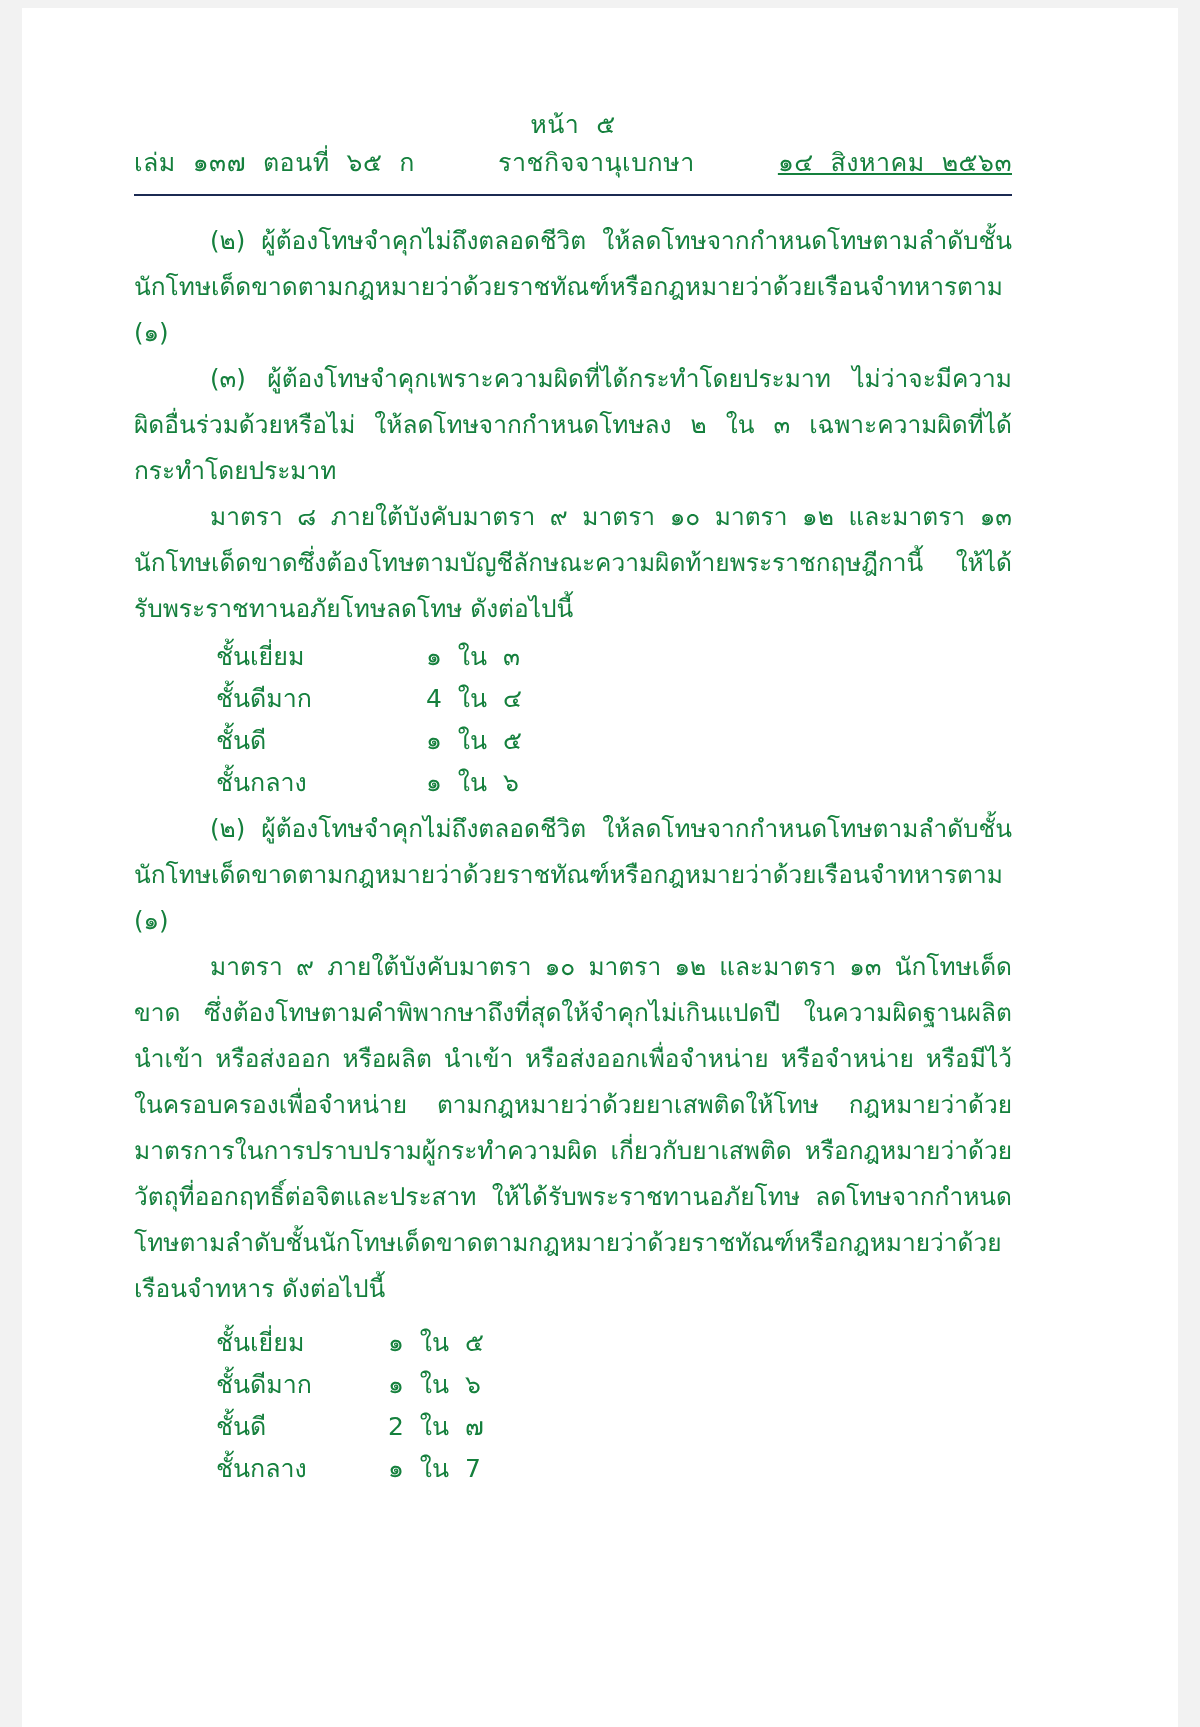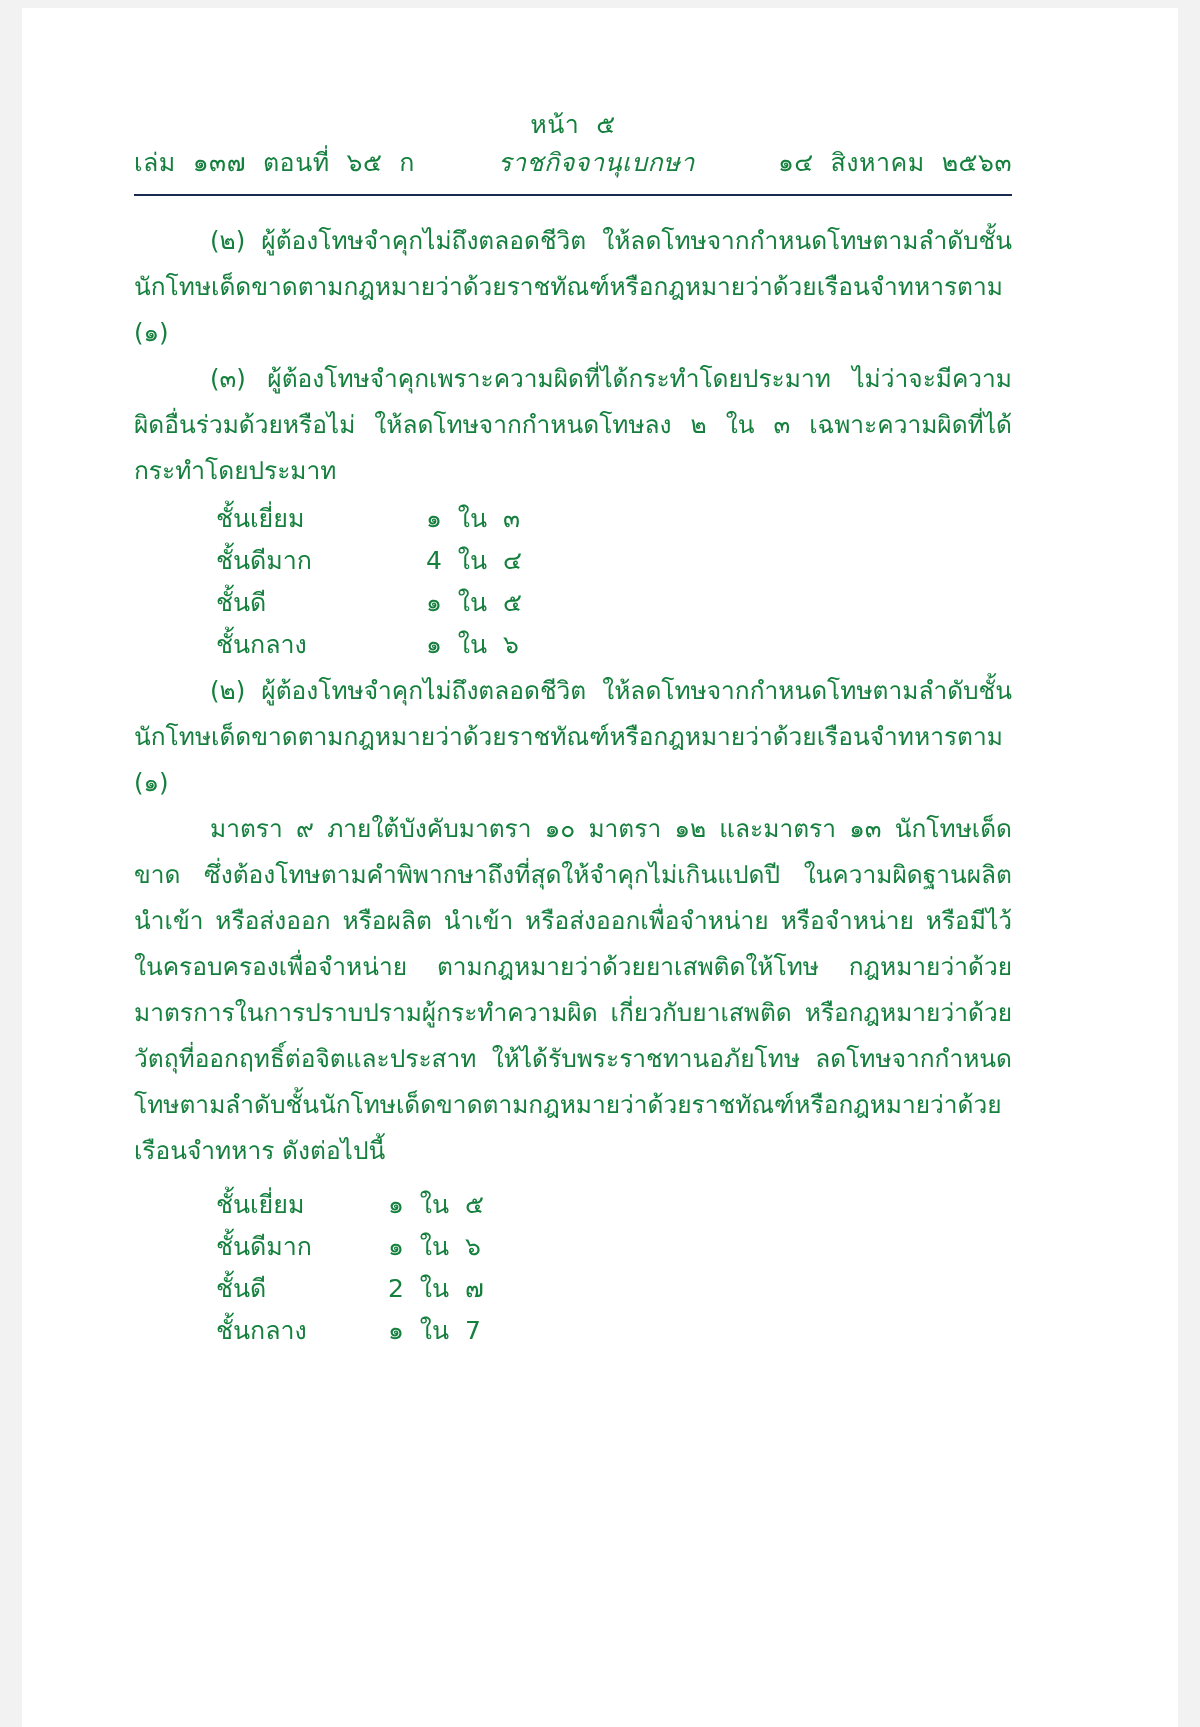--- a/index.html
+++ b/index.html
@@ -40,22 +40,22 @@
   .header-row {
     display: flex;
     align-items: center;
     justify-content: space-between;
     font-size: 25px;
     line-height: 1.35;
     margin-top: 4px;
     white-space: pre;
   }
   .header-left   { flex: 0 0 auto; letter-spacing: 0.5px; }
-  .header-center { flex: 1 1 auto; text-align: center; letter-spacing: 0.5px; font-style: italic; }
-  .header-right  { flex: 0 0 auto; letter-spacing: 0.5px; text-align: right;}
+  .header-center { flex: 1 1 auto; text-align: center; letter-spacing: 0.5px; }
+  .header-right  { flex: 0 0 auto; letter-spacing: 0.5px; text-align: right; text-decoration: underline;}
   .rule {
     border: none;
     border-top: 2px solid #1b2a52;
     margin: 14px 0 0 0;
     height: 0;
   }
 
   
   .body-text {
     margin-top: 22px;
@@ -107,20 +107,21 @@
 
       <hr class="rule">
     </div>
 
     <div class="body-text">
 
       <p class="para">(๒)   ผู้ต้องโทษจำคุกไม่ถึงตลอดชีวิต  ให้ลดโทษจากกำหนดโทษตามลำดับชั้นนักโทษเด็ดขาดตามกฎหมายว่าด้วยราชทัณฑ์หรือกฎหมายว่าด้วยเรือนจำทหารตาม  (๑)</p>
 
       <p class="para">(๓)   ผู้ต้องโทษจำคุกเพราะความผิดที่ได้กระทำโดยประมาท  ไม่ว่าจะมีความผิดอื่นร่วมด้วยหรือไม่ ให้ลดโทษจากกำหนดโทษลง  ๒  ใน  ๓  เฉพาะความผิดที่ได้กระทำโดยประมาท</p>
 
+      <p class="para">มาตรา    ๘     ภายใต้บังคับมาตรา    ๙    มาตรา    ๑๐    มาตรา    ๑๒    และมาตรา    ๑๓ นักโทษเด็ดขาดซึ่งต้องโทษตามบัญชีลักษณะความผิดท้ายพระราชกฤษฎีกานี้  ให้ได้รับพระราชทานอภัยโทษลดโทษ  ดังต่อไปนี้</p>
 
 
       <table class="tier-list">
         <tbody>
           <tr>
             <td class="tier-name">ชั้นเยี่ยม</td>
             <td class="tier-value">๑  ใน  ๓</td>
           </tr>
           <tr>
             <td class="tier-name">ชั้นดีมาก</td>

